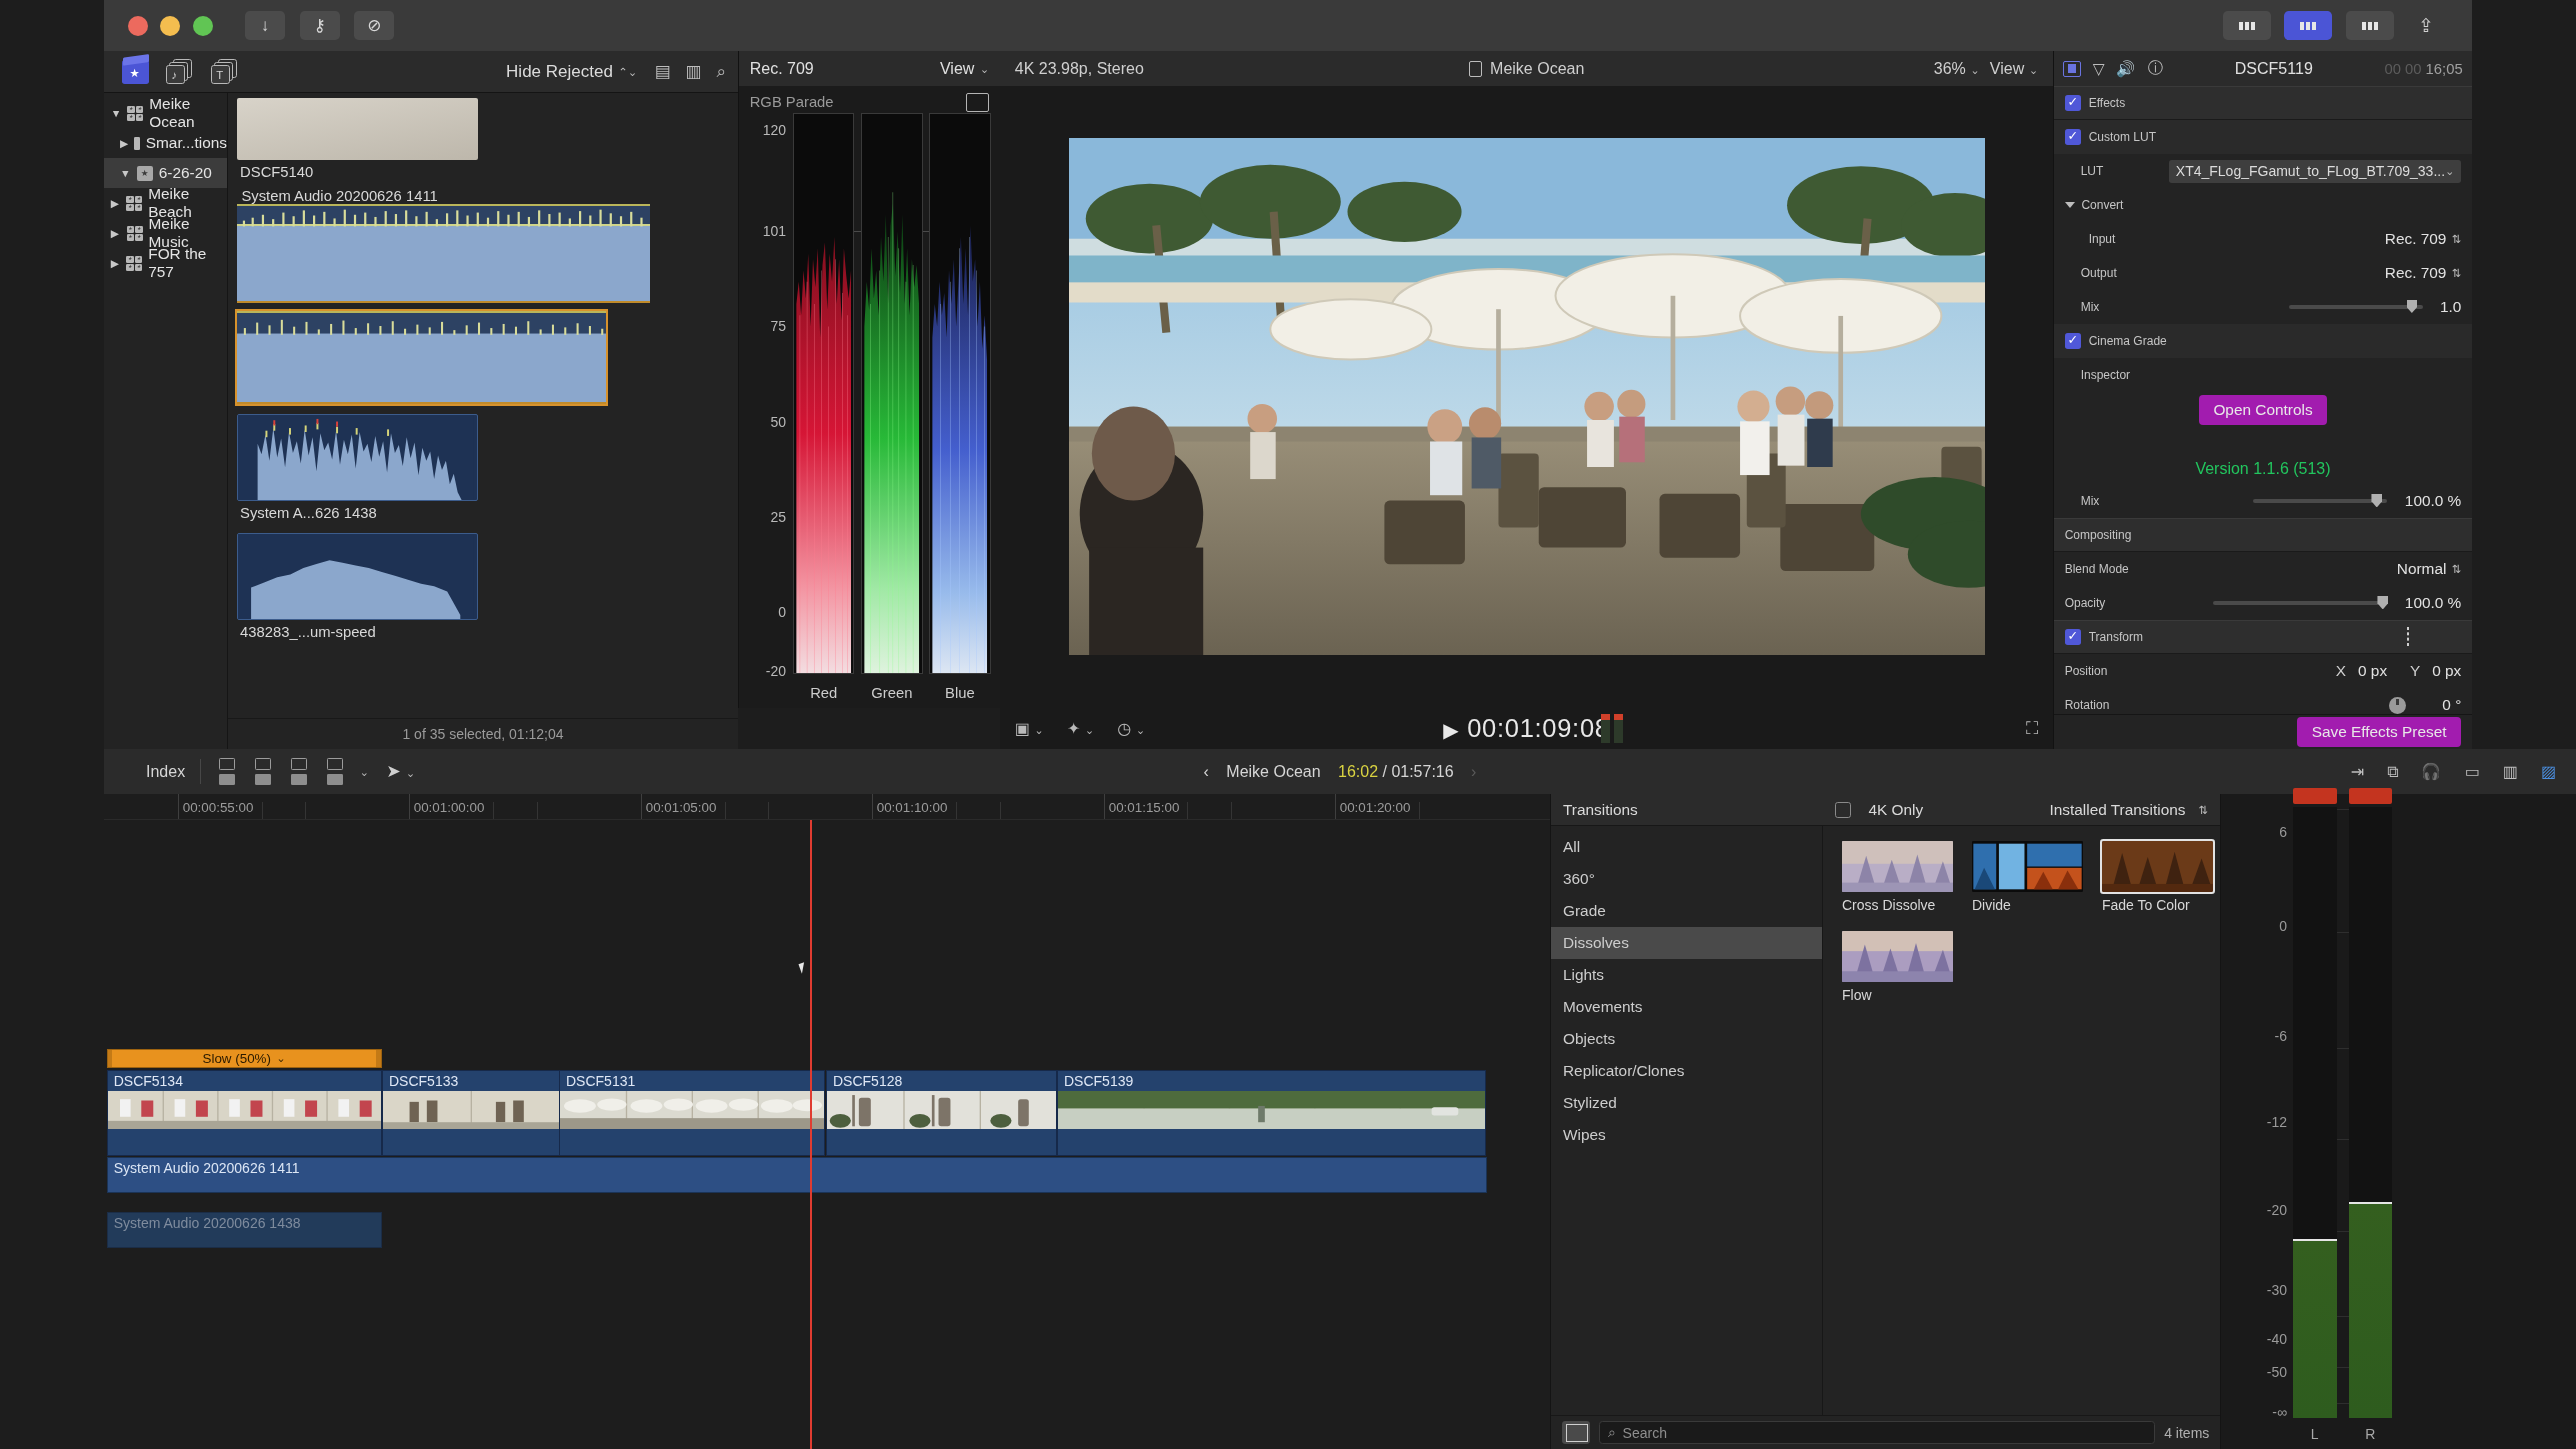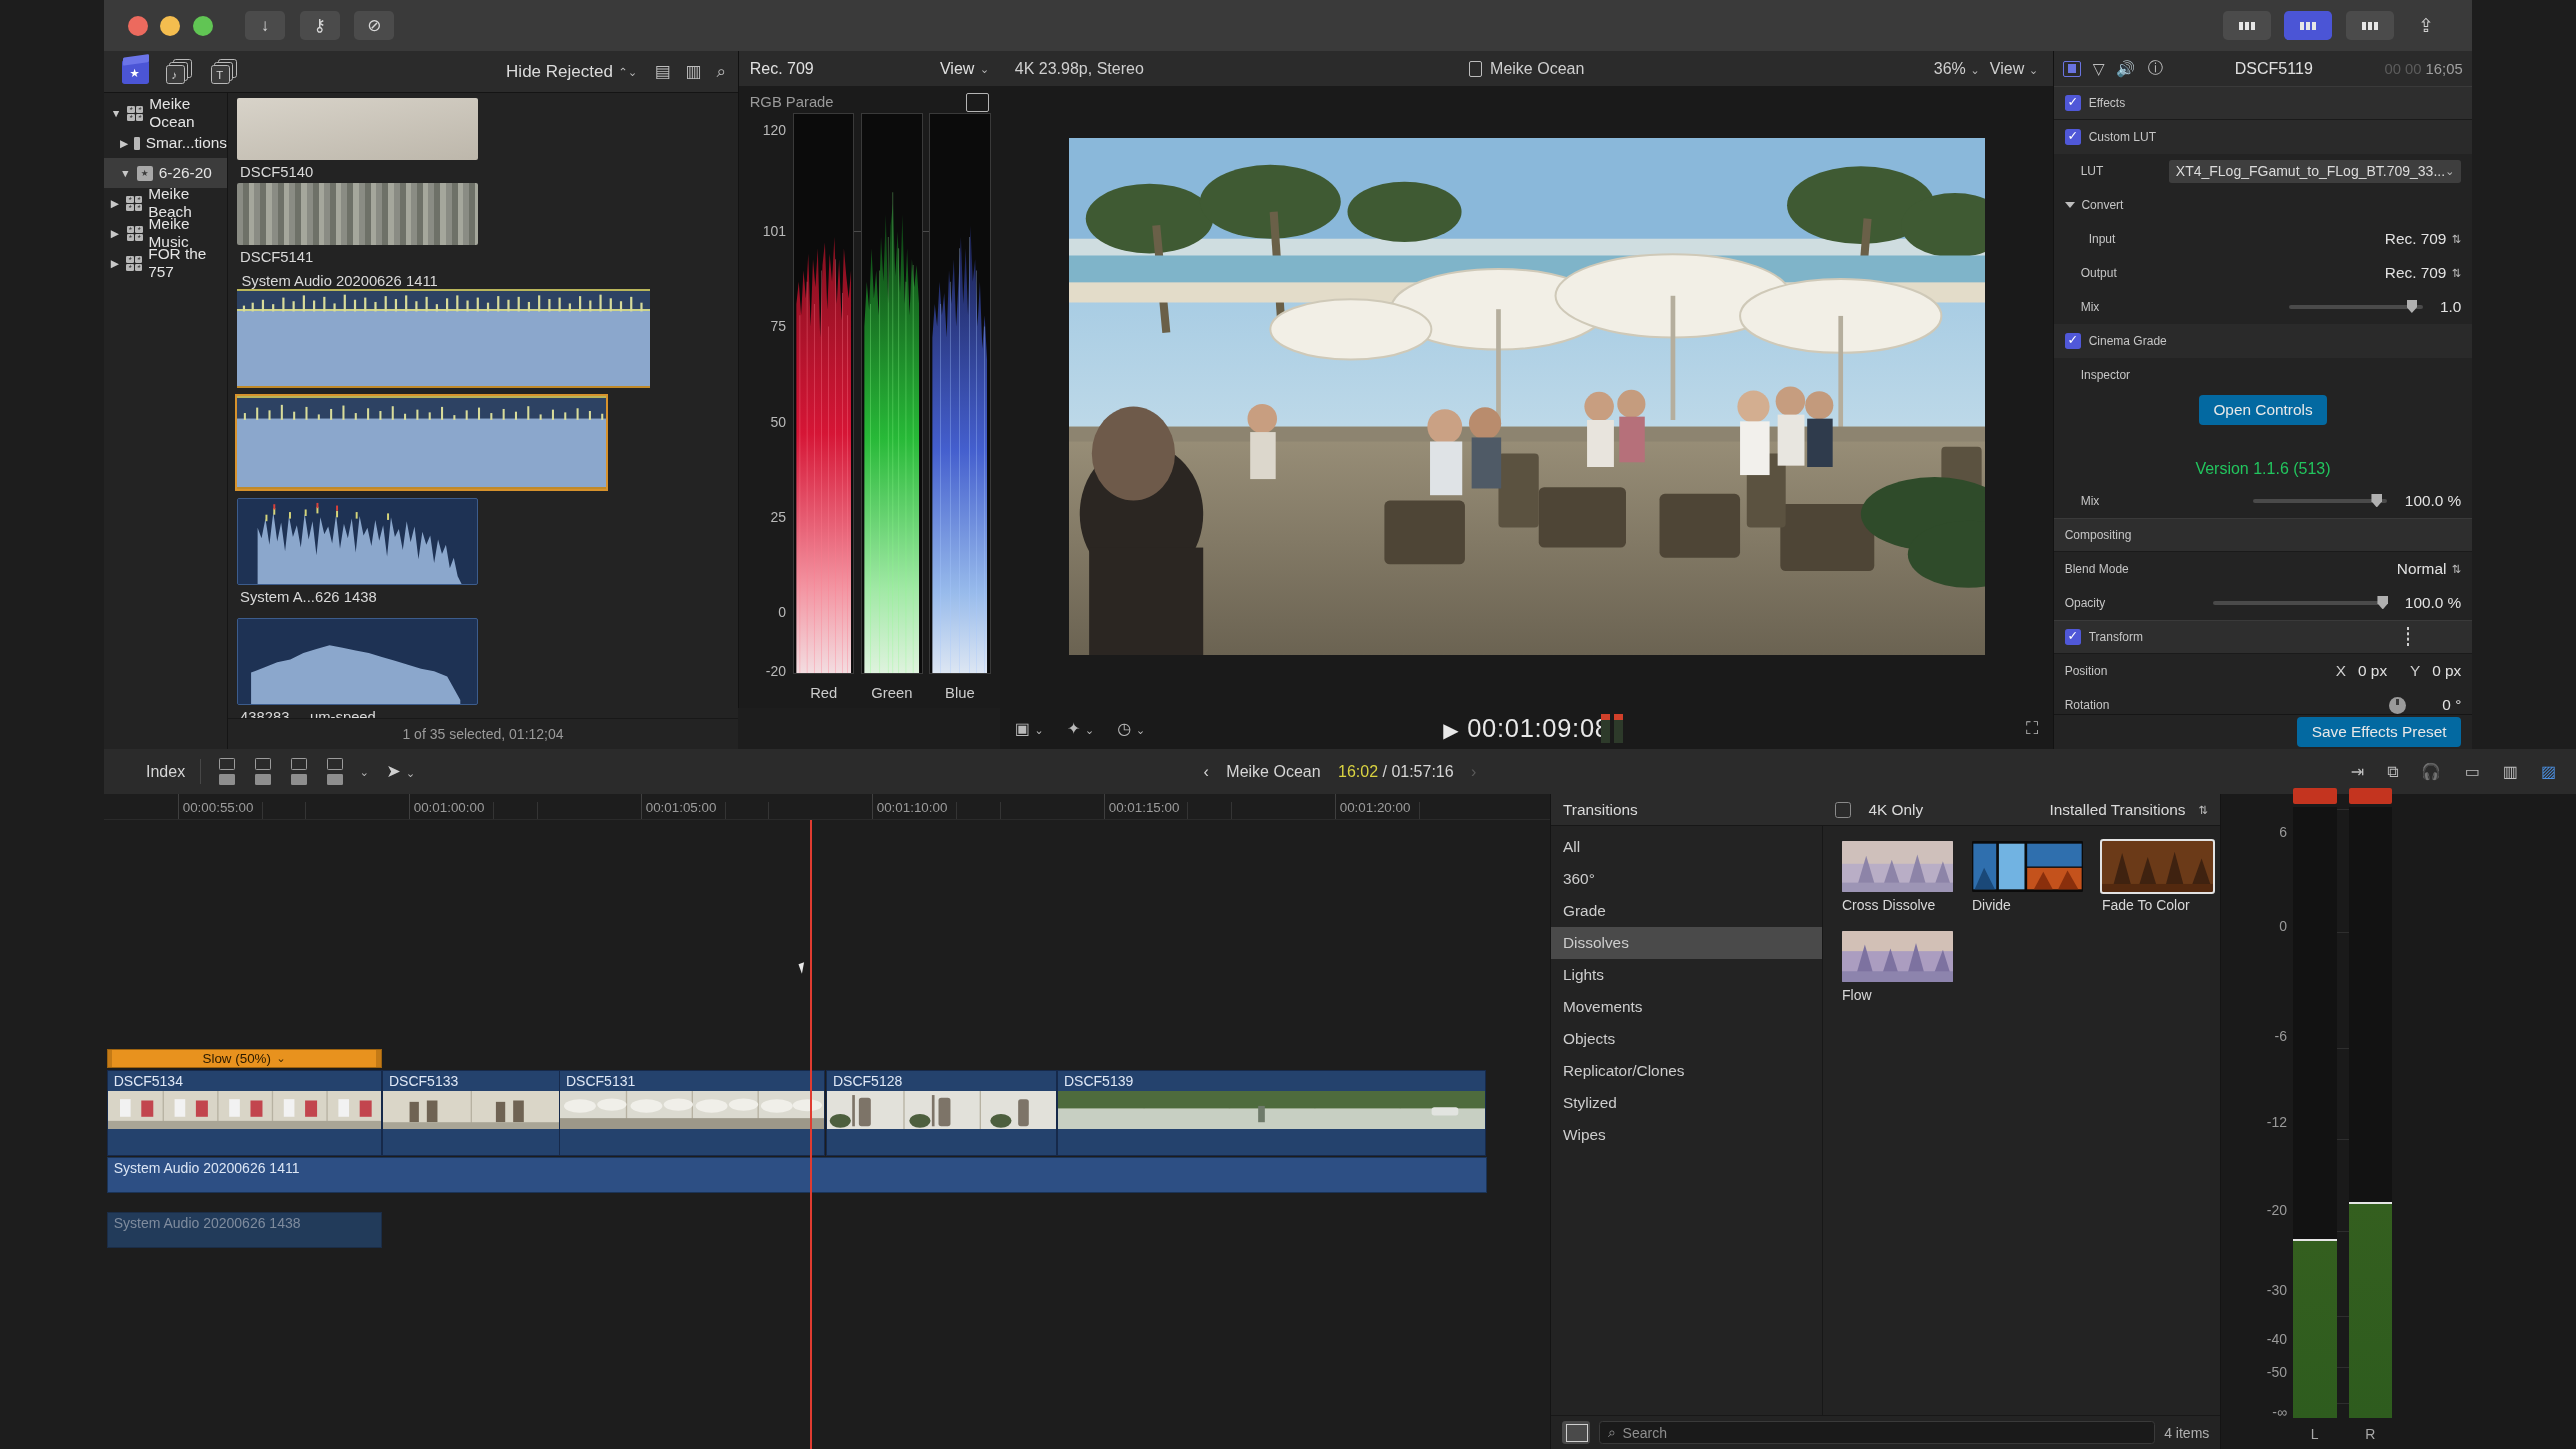--- a/index.html
+++ b/index.html
@@ -133,21 +133,21 @@
   .cbx.empty { background:transparent; border:1.3px solid #8a8a8a; }
   .cbx.empty:after{content:"";}
   .lbl { color:#c6c6c6; font-size:12px; }
   .val { margin-left:auto; color:#e2e2e2; font-size:15.4px; display:flex; align-items:center; gap:5.4px; }
   .field { background:#3e3e3e; border-radius:2.7px; height:23px; display:flex; align-items:center;
     padding:0 6.7px; color:#dcdcdc; font-size:14px; min-width:221px; justify-content:space-between; }
   .slider { position:relative; width: 134px; height: 4px; background:#4a4a4a; border-radius:2px; margin-right: 12px; }
   .slider .knob { position:absolute; top:-5.4px; width:10.7px; height:13.4px; background:#b0b0b0;
     clip-path: polygon(0 0, 100% 0, 100% 55%, 50% 100%, 0 55%); }
   .tri-d { width:0;height:0;border-left:5.4px solid transparent;border-right:5.4px solid transparent;border-top:6.7px solid #bdbdbd;margin-right:6.7px;}
-  .btn-grey { background:#0369a1; border-radius:4px; color:#e8e8e8; font-size:15.4px; padding:6px 14.8px; }
+  .btn-grey { background:#a21caf; border-radius:4px; color:#e8e8e8; font-size:15.4px; padding:6px 14.8px; }
   .center-line { text-align:center; color:#22c55e; font-size:16px; padding: 6.7px 0; }
   .insp-foot { position:absolute; bottom:0; left:0; right:0; height:35px; display:flex; align-items:center; justify-content:flex-end; padding:0 10.7px; background:#232323; border-top:0.7px solid #151515; }
   .knob-round { width:17.4px;height:17.4px;border-radius:50%;background:#9a9a9a;position:relative; }
   .knob-round:after{content:"";position:absolute;left:7.4px;top:2px;width:2.7px;height:6.7px;background:#3a3a3a;}
   .tform-ico { width:17.4px;height:14.8px;border:1.3px dashed #cfcfcf; }
 
   
   .tl-toolbar { position:absolute; left:104px; top:749px; right:0; height:46px; background:#2b2b2b;
     display:flex; align-items:center; border-bottom:0.7px solid #151515; }
   .tl-index { color:#d6d6d6; font-size:16px; margin-left:42px; }
@@ -342,24 +342,20 @@
               </span>
             <span>FOR the 757</span>
           </div>
         </div>
 
         <div class="clips-area">
           <div class="clip-grid">
             <div class="clip-cell">
               <div class="clip-thumb" style="background:linear-gradient(170deg,#d8d3c9,#bdb7ab);"></div>
               <div class="clip-label">DSCF5140</div>
-            </div>
-            <div class="clip-cell">
-              <div class="clip-thumb" style="background:repeating-linear-gradient(90deg,#8a8c84 0 6px,#6e7168 6px 12px,#a5a79c 12px 17.4px);"></div>
-              <div class="clip-label">DSCF5141</div>
             </div>
             <div class="wide-cell" style="margin-top:1.3px;">
               <div class="clip-label" style="padding-left:4px;">System Audio 20200626 1411</div>
               <div class="audio-thumb">
                 <svg class="wave" viewBox="0 0 600 130" preserveAspectRatio="none">
                   <rect x="0" y="0" width="600" height="130" fill="#2d4263"></rect>
                   <rect x="0" y="26" width="600" height="104" fill="#8ba7cc"></rect>
                   <path d="M0,26 L600,26" stroke="#cfd48a" stroke-width="3"></path>
                   <g fill="#d8dc9a">
                     <rect x="8" y="20" width="3" height="8"></rect>

